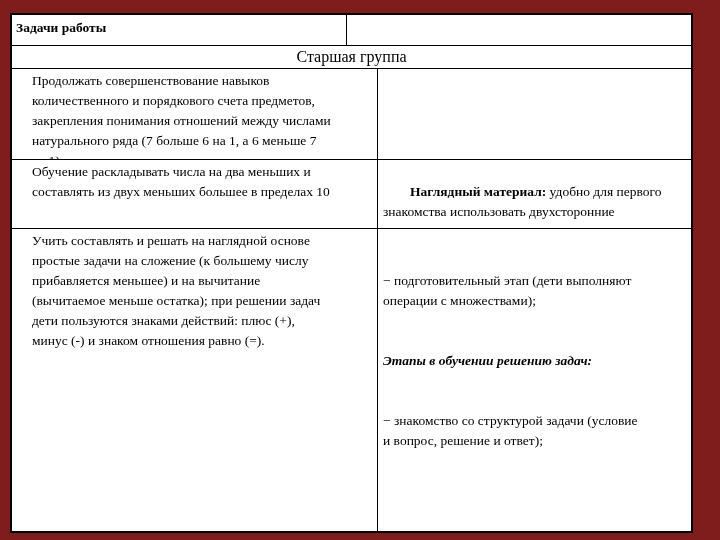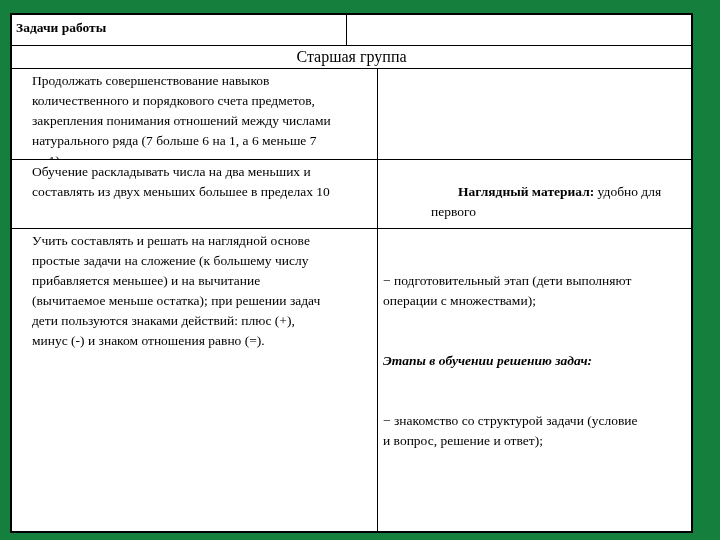--- a/index.html
+++ b/index.html
@@ -6,21 +6,21 @@
   html, body {
     width: 720px; height: 540px;
     background: #ffffff;
     font-family: "Liberation Serif", "DejaVu Serif", serif;
     color: #000000;
     overflow: hidden;
   }
   .page {
     position: relative;
     width: 720px; height: 540px;
-    background: #15803d;
+    background: #7f1d1d;
   }
   .doc-table {
     position: absolute;
     left: 10px; top: 13px;
     width: 683px; height: 520px;
     border: 2px solid #000000;
     display: flex;
     flex-direction: column;
     background: #ffffff;
   }
@@ -56,21 +56,21 @@
     font-size: 13.5px;
     line-height: 20px;
     padding: 2px 6px 0 20px;
     white-space: pre-wrap;
     overflow: hidden;
   }
   .cell-left  { width: 366px; border-right: 1px solid #000000; }
   .cell-right { flex: 1; padding-left: 5px !important; }
 
   .row-1 { height: 91px; }
-  .row-2 { height: 69px; gap: 48px; }
+  .row-2 { height: 69px; }
   .row-3 { flex: 1; }
 
   .lh-wide { line-height: 23px; }
   .bold-inline { font-weight: bold; }
   .stages-title { font-style: italic; font-weight: 600; }
   .para { white-space: pre-wrap; }
 </style>
 </head>
 <body>
 

